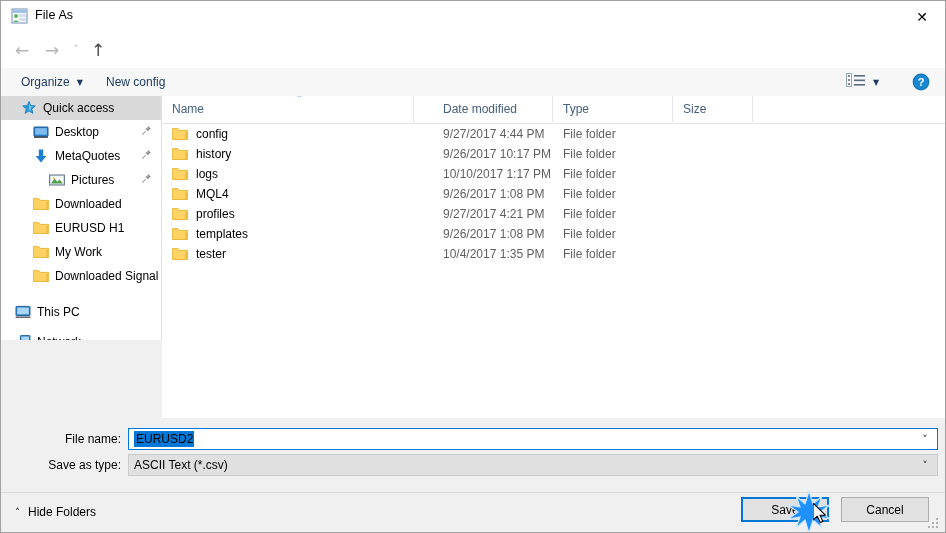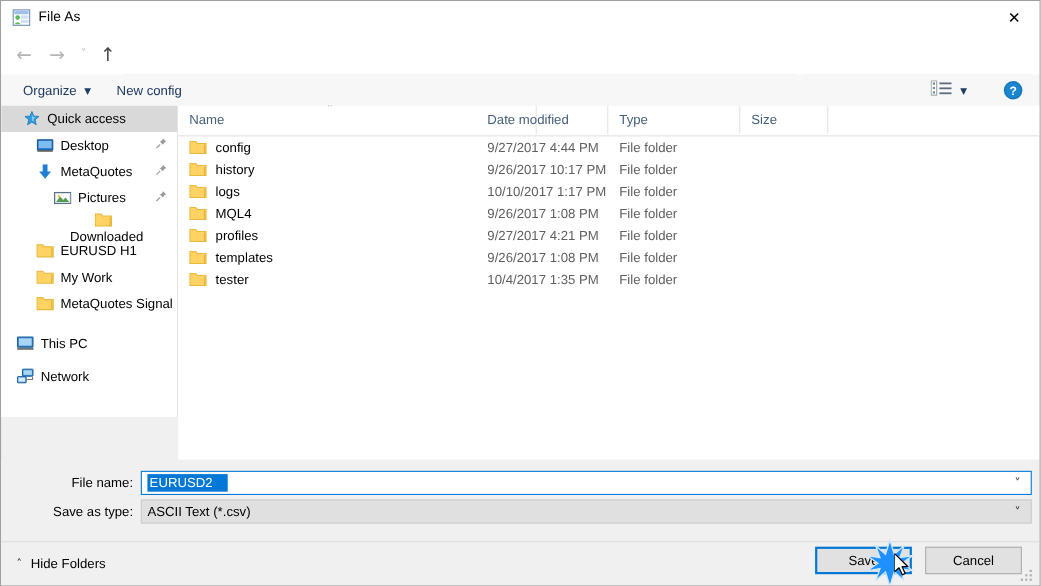--- a/index.html
+++ b/index.html
@@ -117,21 +117,21 @@
   .tb-view{
     position:absolute;left:845px;top:4px;height:20px;width:46px;
     display:flex;align-items:center;
   }
   .tb-help{
     position:absolute;left:911px;top:5px;width:18px;height:18px;
   }
 
   
   .nav-pane{
-    position:absolute;left:0;top:95px;width:160px;height:283px;
+    position:absolute;left:0;top:95px;width:160px;height:244px;
     background:#ffffff;
     border-right:1px solid #e2e2e2;
     overflow:hidden;
   }
   .np-item{
     position:relative;height:24px;display:flex;align-items:center;
     font-size:12px;color:#000;
     white-space:nowrap;
   }
   .np-item.selected{background:#d9d9d9;}
@@ -198,21 +198,21 @@
   }
   .combo-name{
     top:10px;width:810px;
     border:1px solid #0078d7;background:#fff;
   }
   .combo-type{
     top:36px;width:810px;
     border:1px solid #cccccc;background:#e0e0e0;
   }
   .combo-val{font-size:12px;margin-left:5px;color:#000;}
-  .combo-val.sel{background:#0078d7;color:#ffffff;padding:1px 14px 1px 2px;}
+  .combo-val.sel{background:#0078d7;color:#000000;padding:1px 1px 1px 2px;}
   .combo-dd{
     position:absolute;right:0;top:0;height:20px;width:24px;
     display:flex;align-items:center;justify-content:center;
     font-size:11px;color:#2b2b2b;font-family:"DejaVu Sans",sans-serif;
   }
 
   
   .footer{
     position:absolute;left:0;top:491px;width:944px;height:40px;
     background:#f0f0f0;border-top:1px solid #dcdcdc;
@@ -392,21 +392,21 @@
             <polygon points="2,11.6 5.6,6.6 8.4,9.8 10.6,7.6 14,11.6" fill="#4f9e4f"></polygon>
             <circle cx="4.6" cy="6.4" r="1.1" fill="#f0c23c"></circle>
           </svg>
         </span>
         <span>Pictures</span>
         <span class="np-pin"><svg width="11" height="11" viewBox="0 0 11 11">
             <path d="M7.2 0.9 L10.1 3.8 L8.4 4.6 L7.1 6.6 L4.4 3.9 L6.4 2.6 Z" fill="#9a9a9a"></path>
             <line x1="4.6" y1="6.4" x2="1.3" y2="9.7" stroke="#9a9a9a" stroke-width="1.1"></line>
           </svg></span>
       </div>
-      <div class="np-item" style="padding-left: 32px; flex-direction: column;">
+      <div class="np-item" style="padding-left: 32px;">
         <span class="np-ico">
           <svg width="16" height="14" viewBox="0 0 16 14">
             <path d="M0.6 1.6h5.3l1.5 1.8H15.4v9.1H0.6z" fill="#ffd264" stroke="#e8b93c" stroke-width="1"></path>
             <path d="M14.1 12.4V4.6" stroke="#e2ae2e" stroke-width="1"></path>
           </svg>
         </span>
         <span>Downloaded</span>
       </div>
       <div class="np-item" style="padding-left: 32px;">
         <span class="np-ico">
@@ -426,21 +426,21 @@
         </span>
         <span>My Work</span>
       </div>
       <div class="np-item" style="padding-left: 32px;">
         <span class="np-ico">
           <svg width="16" height="14" viewBox="0 0 16 14">
             <path d="M0.6 1.6h5.3l1.5 1.8H15.4v9.1H0.6z" fill="#ffd264" stroke="#e8b93c" stroke-width="1"></path>
             <path d="M14.1 12.4V4.6" stroke="#e2ae2e" stroke-width="1"></path>
           </svg>
         </span>
-        <span>MetaQuotes Signal</span>
+        <span>Downloaded Signal</span>
       </div>
       <div class="np-group-gap"></div>
       <div class="np-group-gap"></div>
       <div class="np-item" style="padding-left: 14px;">
         <span class="np-ico">
           <svg width="16" height="16" viewBox="0 0 16 16">
             <rect x="1" y="2.4" width="14" height="9.2" rx="0.6" fill="#3b8ad4" stroke="#1c5d96" stroke-width="1"></rect>
             <rect x="2.2" y="3.6" width="11.6" height="6.6" fill="#a9d6f5"></rect>
             <rect x="0.6" y="12.4" width="14.8" height="1.6" fill="#6d6d6d"></rect>
           </svg>
@@ -457,21 +457,21 @@
             <rect x="1.8" y="9.3" width="6" height="3.6" fill="#d6ecfb"></rect>
             <path d="M9.4 11h5.2V8.6" stroke="#7a7a7a" stroke-width="1" fill="none"></path>
           </svg>
         </span>
         <span>Network</span>
       </div>
     </div>
 
   <div class="list-pane">
     <div class="col-head" id="col-head">
-        <div class="ch" style="left: 0px; width: 326px;">
+        <div class="ch" style="left: 0px; width: 252px;">
           <span>Name</span>
         </div>
         <span class="ch-sort" style="left: 135px;">˄</span>
         <div class="ch" style="left: 271px; width: 120px;">
           <span>Date modified</span>
         </div>
         <div class="ch" style="left: 391px; width: 120px;">
           <span>Type</span>
         </div>
         <div class="ch" style="left: 511px; width: 80px;">

